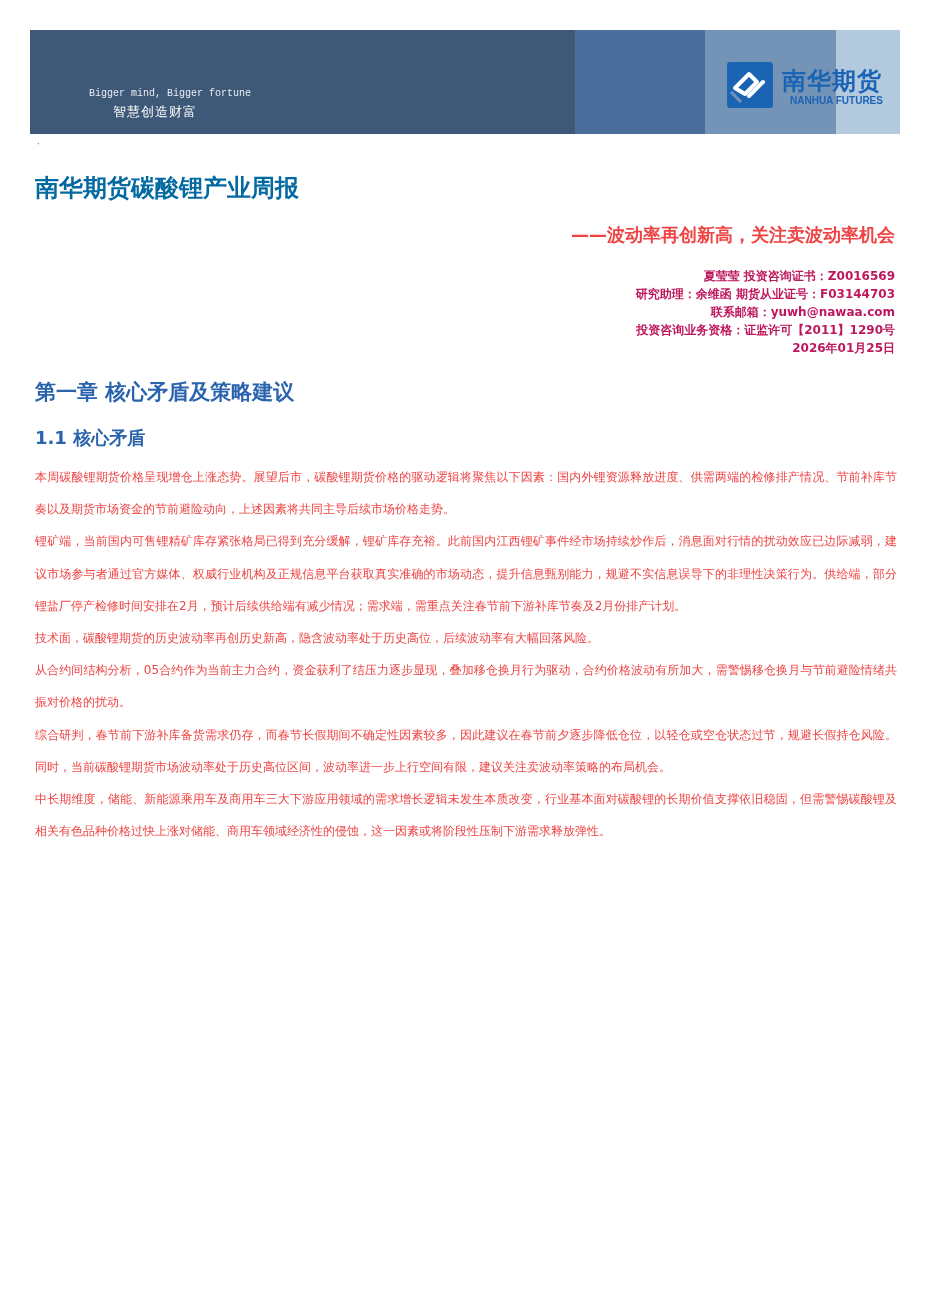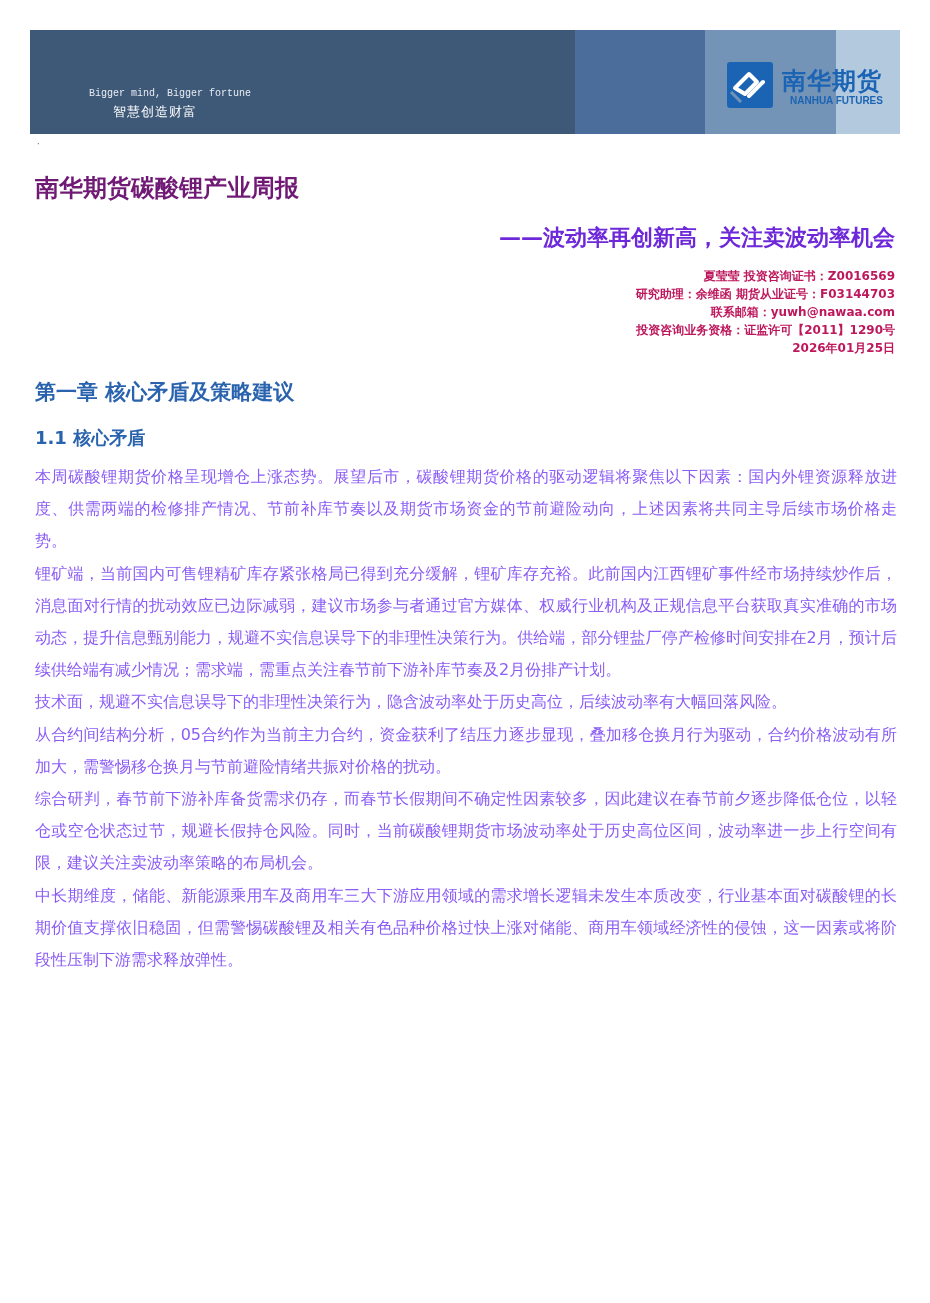--- a/index.html
+++ b/index.html
@@ -11,26 +11,26 @@
   .seg2 { left: 545px; width: 130px; background: #4a6d9b; }
   .seg3 { left: 675px; width: 131px; background: #7393b7; }
   .seg4 { left: 806px; width: 64px; background: #b3c9de; }
   .slogan-en { position: absolute; left: 59px; top: 58px; font-size: 10px; color: #e8edf3; font-family: Liberation Mono, monospace; }
   .slogan-cn { position: absolute; left: 83px; top: 73px; font-size: 13px; color: #ffffff; letter-spacing: 1px; }
   .logo-mark { position: absolute; left: 697px; top: 32px; width: 46px; height: 46px; background: #1b64b4; border-radius: 3px; }
   .logo-mark svg { position: absolute; left: 0; top: 0; }
   .logo-cn { position: absolute; left: 752px; top: 35px; font-size: 24px; font-weight: bold; color: #1b64b4; letter-spacing: 1px; text-align: right; }
   .logo-en { position: absolute; left: 752px; top: 65px; font-size: 10px; font-weight: bold; color: #1b64b4; font-family: "Liberation Sans", sans-serif; padding-left: 8px; }
   .tiny-dot { position: absolute; left: 37px; top: 140px; font-size: 8px; color: #555; }
-  .title { position: absolute; left: 35px; top: 172px; font-size: 24px; font-weight: bold; color: #701a75; }
-  .subtitle { position: absolute; right: 35px; top: 223px; font-size: 22px; font-weight: bold; color: #6d28d9; }
+  .title { position: absolute; left: 35px; top: 172px; font-size: 24px; font-weight: bold; color: #0369a1; }
+  .subtitle { position: absolute; right: 35px; top: 223px; font-size: 18px; font-weight: bold; color: #ef4444; }
   .meta { position: absolute; right: 35px; top: 267px; text-align: right; font-size: 12px; font-weight: bold; color: #be185d; line-height: 18px; }
   .chapter { position: absolute; left: 35px; top: 378px; font-size: 21px; font-weight: bold; color: #2a63ad; text-align: center; }
   .section { position: absolute; left: 35px; top: 426px; font-size: 18px; font-weight: bold; color: #2a63ad; }
-  .body-text { position: absolute; left: 35px; top: 461px; width: 862px; font-size: 16px; line-height: 32.2px; color: #8b5cf6; }
+  .body-text { position: absolute; left: 35px; top: 461px; width: 862px; font-size: 12px; line-height: 32.2px; color: #ef4444; }
   .body-text p { margin: 0; text-align: justify; }
 </style>
 </head>
 <body>
 
 <div class="banner">
   <div class="seg seg1"></div>
   <div class="seg seg2"></div>
   <div class="seg seg3"></div>
   <div class="seg seg4"></div>
@@ -59,17 +59,17 @@
   <div>投资咨询业务资格：证监许可【2011】1290号</div>
   <div>2026年01月25日</div>
 </div>
 
 <div class="chapter">第一章 核心矛盾及策略建议</div>
 <div class="section">1.1 核心矛盾</div>
 
 <div class="body-text">
   <p>本周碳酸锂期货价格呈现增仓上涨态势。展望后市，碳酸锂期货价格的驱动逻辑将聚焦以下因素：国内外锂资源释放进度、供需两端的检修排产情况、节前补库节奏以及期货市场资金的节前避险动向，上述因素将共同主导后续市场价格走势。</p>
   <p>锂矿端，当前国内可售锂精矿库存紧张格局已得到充分缓解，锂矿库存充裕。此前国内江西锂矿事件经市场持续炒作后，消息面对行情的扰动效应已边际减弱，建议市场参与者通过官方媒体、权威行业机构及正规信息平台获取真实准确的市场动态，提升信息甄别能力，规避不实信息误导下的非理性决策行为。供给端，部分锂盐厂停产检修时间安排在2月，预计后续供给端有减少情况；需求端，需重点关注春节前下游补库节奏及2月份排产计划。</p>
-  <p>技术面，规避不实信息误导下的非理性决策行为，隐含波动率处于历史高位，后续波动率有大幅回落风险。</p>
+  <p>技术面，碳酸锂期货的历史波动率再创历史新高，隐含波动率处于历史高位，后续波动率有大幅回落风险。</p>
   <p>从合约间结构分析，05合约作为当前主力合约，资金获利了结压力逐步显现，叠加移仓换月行为驱动，合约价格波动有所加大，需警惕移仓换月与节前避险情绪共振对价格的扰动。</p>
   <p>综合研判，春节前下游补库备货需求仍存，而春节长假期间不确定性因素较多，因此建议在春节前夕逐步降低仓位，以轻仓或空仓状态过节，规避长假持仓风险。同时，当前碳酸锂期货市场波动率处于历史高位区间，波动率进一步上行空间有限，建议关注卖波动率策略的布局机会。</p>
   <p>中长期维度，储能、新能源乘用车及商用车三大下游应用领域的需求增长逻辑未发生本质改变，行业基本面对碳酸锂的长期价值支撑依旧稳固，但需警惕碳酸锂及相关有色品种价格过快上涨对储能、商用车领域经济性的侵蚀，这一因素或将阶段性压制下游需求释放弹性。</p>
 </div>
 
 </body></html>

